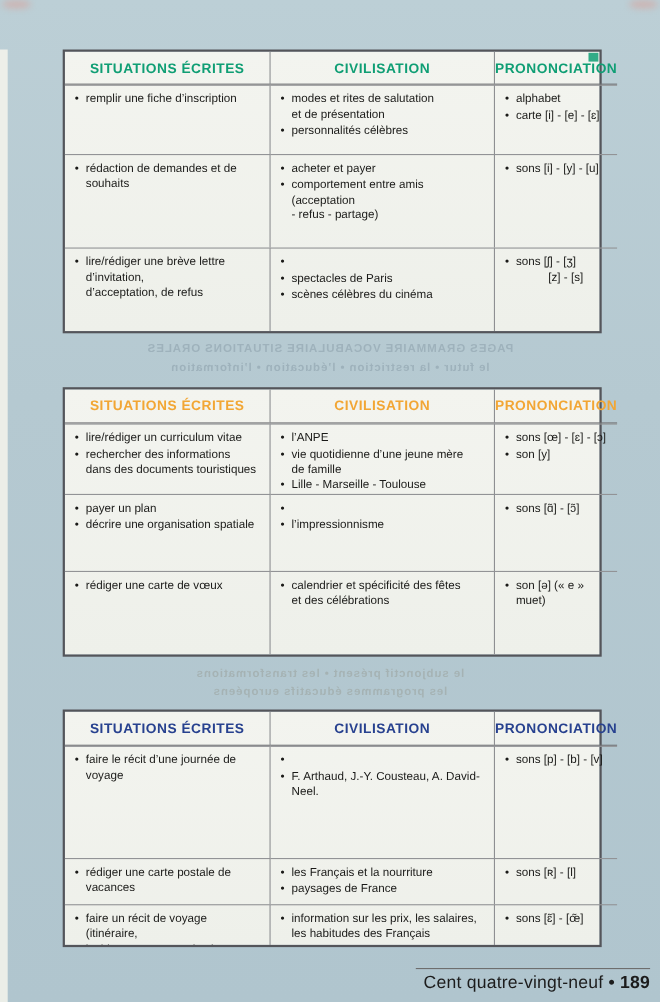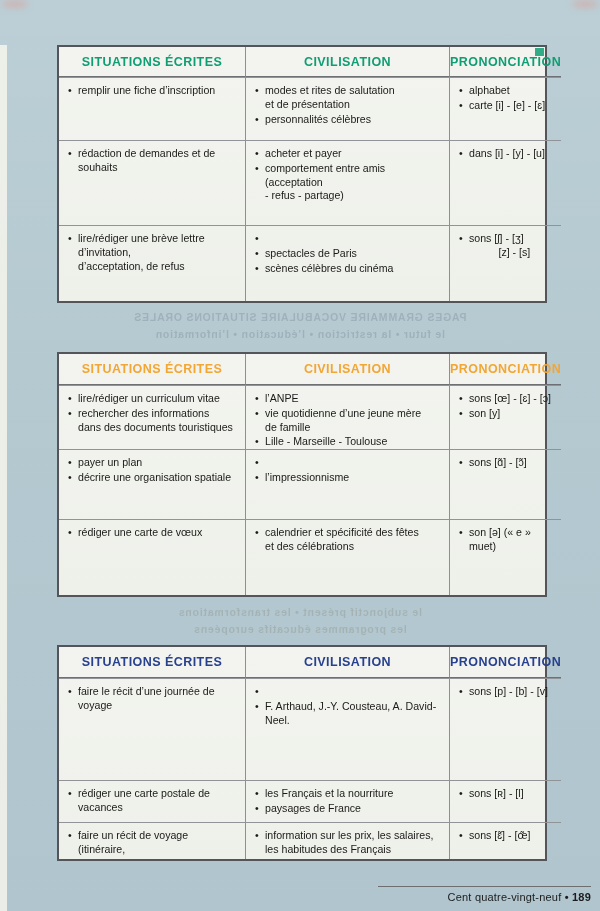--- a/index.html
+++ b/index.html
@@ -55,21 +55,21 @@
     color:#4d6070;opacity:0.22;filter:blur(0.7px);
     font-weight:bold;font-size:10.5px;letter-spacing:0.8px;
     white-space:nowrap;pointer-events:none;
   }
   .ghost2{color:#6b5a3a;opacity:0.18;}
 
   .footer{
     position:absolute;right:9px;bottom:8px;width:213px;
     border-top:1px solid #6e6e6e;
     padding-top:4px;text-align:right;
-    font-size:11px;color:#1c1c1c;letter-spacing:0.2px;
+    font-size:16px;color:#1c1c1c;letter-spacing:0.2px;
   }
   .footer b{font-weight:bold;}
 </style>
 </head>
 <body>
 
 <div class="left-edge"></div>
 <div class="corner-smudge smudge-tl"></div>
 <div class="corner-smudge smudge-tr"></div>
 
@@ -123,21 +123,21 @@
       </div>
       <div class="item">
         <span class="bullet">•</span>
         <span class="txt">comportement entre amis (acceptation
 - refus - partage)</span>
       </div>
     </div>
     <div class="cell c2 row-top">
       <div class="item">
         <span class="bullet">•</span>
-        <span class="txt">dans [i] - [y] - [u]</span>
+        <span class="txt">sons [i] - [y] - [u]</span>
       </div>
     </div>
     <div class="cell c0 row-top">
       <div class="item">
         <span class="bullet">•</span>
         <span class="txt">lire/rédiger une brève lettre d’invitation,
 d’acceptation, de refus</span>
       </div>
     </div>
     <div class="cell c1 row-top">

